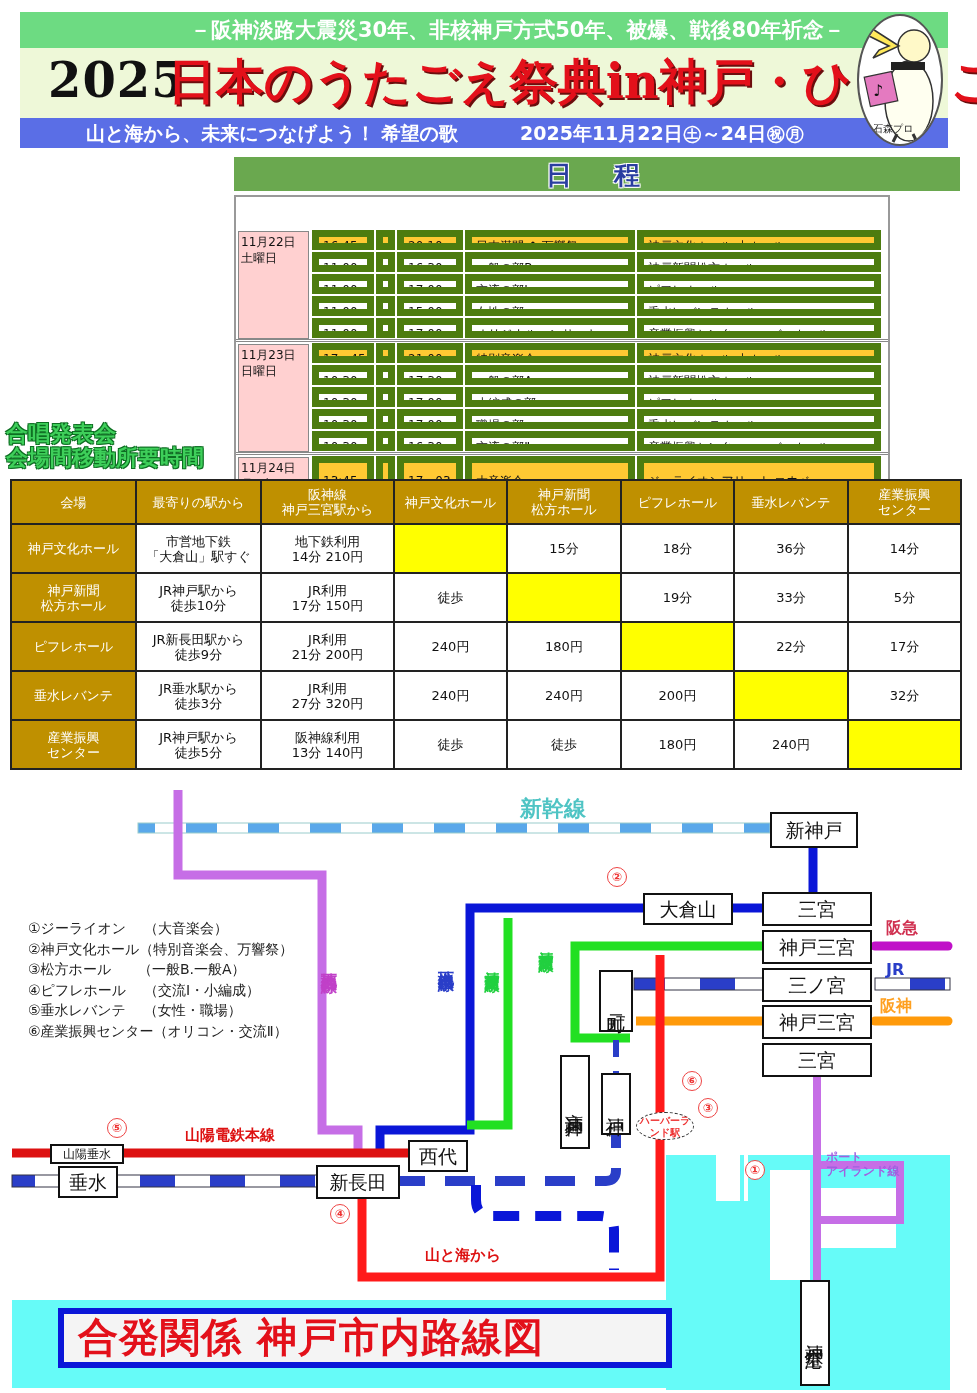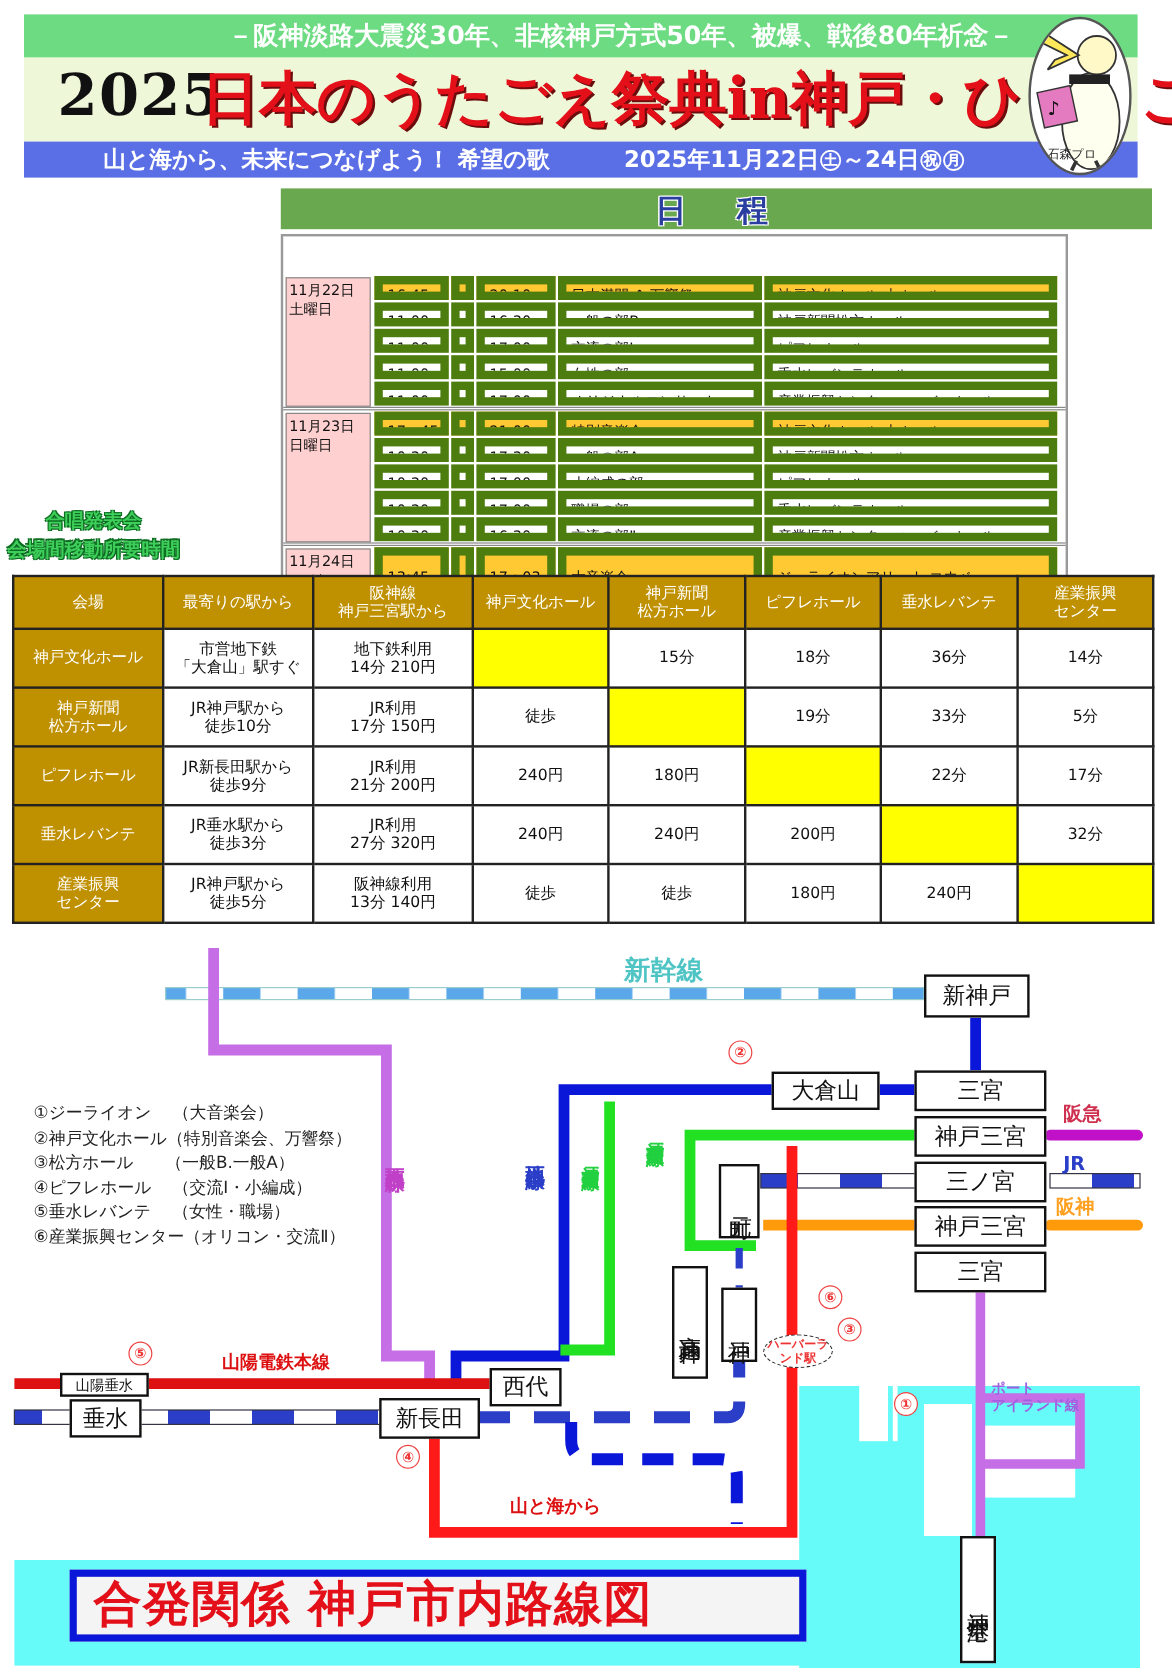--- a/index.html
+++ b/index.html
@@ -32,21 +32,21 @@
   .sc { border: 7px solid #4d7c0f; height: 20px; margin: 1px; font-size: 12px; line-height: 18px; padding-left: 4px; white-space: nowrap; overflow: hidden; background: #fff; }
   .sc.hl { background: #ffc933; }
   .c-start { margin-left: 76px; width: 62px; }
   .c-tilde { width: 19px; padding-left: 2px; }
   .c-end { width: 66px; }
   .c-event { width: 170px; }
   .c-venue { width: 244px; }
   .blk3 .sched-row { height: 40px; }
   .blk3 .sc { height: 38px; line-height: 36px; }
 
-  .move-label { position: absolute; left: 6px; top: 422px; font-size: 16px; font-weight: bold; color: #3ecf5a; line-height: 24px; text-align: center;
+  .move-label { position: absolute; left: 6px; top: 422px; font-size: 22px; font-weight: bold; color: #3ecf5a; line-height: 24px; text-align: left;
     text-shadow: 1px 1px 0 #0d6e22, -1px -1px 0 #0d6e22, 1px -1px 0 #0d6e22, -1px 1px 0 #0d6e22; }
 
   
   .travel { position: absolute; left: 10px; top: 479px; border-collapse: collapse; }
   .travel td, .travel th { border: 2px solid #222; text-align: center; font-size: 13px; line-height: 15px; }
   .travel th { background: #bf9000; color: #fff; font-weight: normal; height: 44px; }
   .travel td { height: 49px; background: #fff; color: #111; }
   .travel td.rowh { background: #bf9000; color: #fff; }
   .travel td.self { background: #ffff00; }
 

